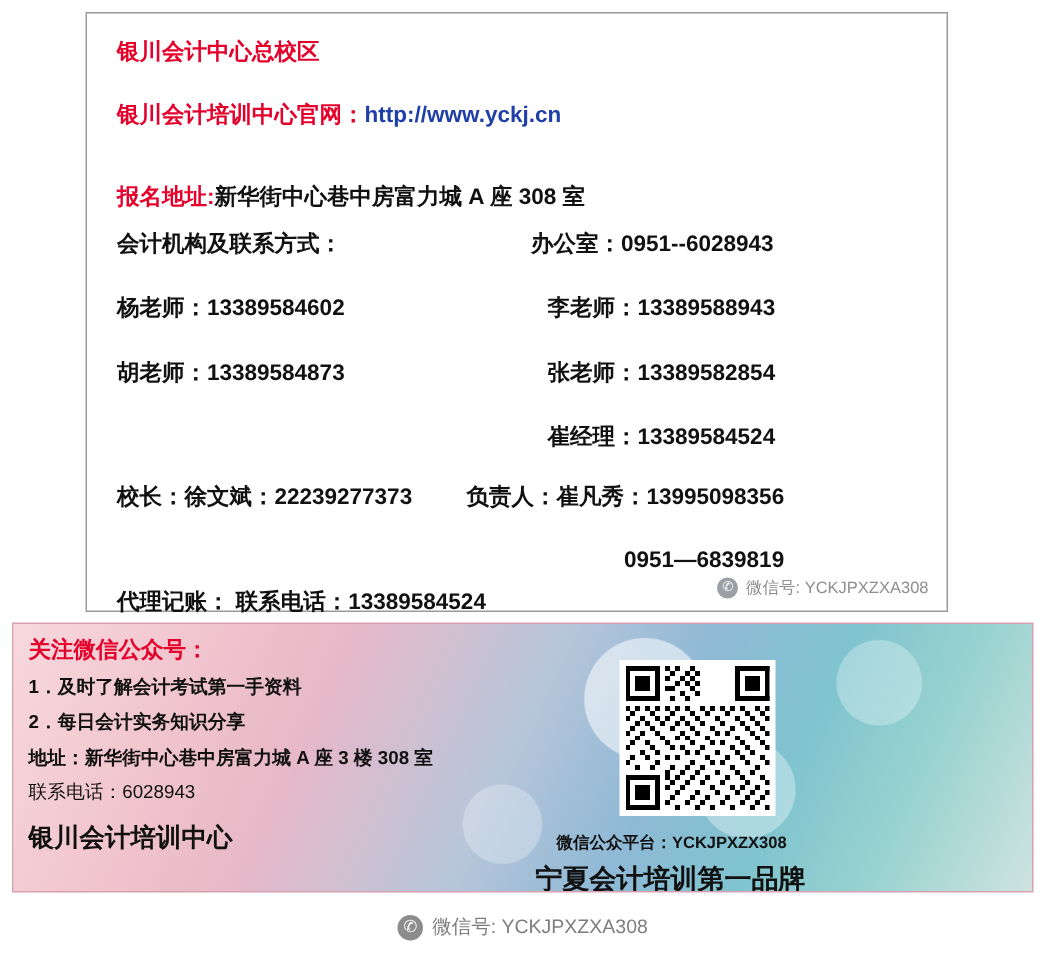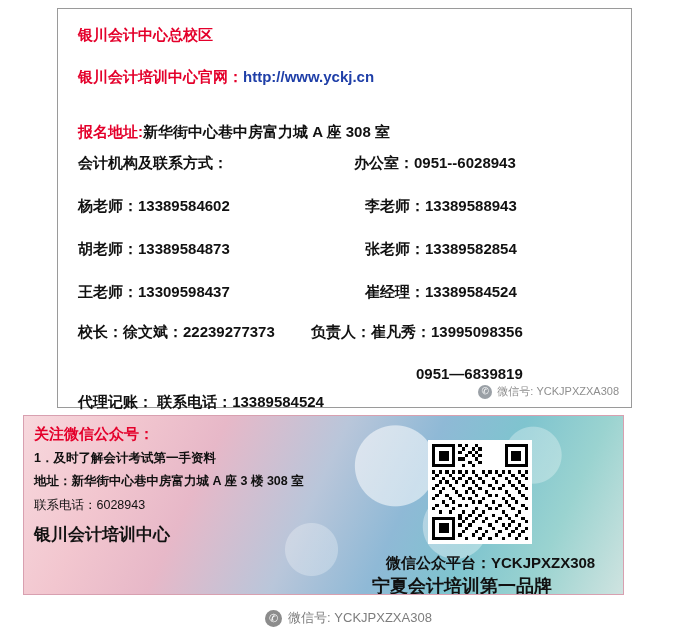--- a/index.html
+++ b/index.html
@@ -94,32 +94,31 @@
     color: #ffffff;
     font-size: 9px;
     line-height: 1;
   }
 
   
   .banner {
     position: absolute;
     left: 8px;
     top: 415px;
-    width: 601px;
+    width: 681px;
     height: 180px;
     border: 1px solid #d8a0b0;
     box-sizing: border-box;
     overflow: hidden;
     background:
       radial-gradient(circle at 62% 28%, rgba(255,255,255,0.55) 0 40px, rgba(255,255,255,0) 41px),
       radial-gradient(circle at 72% 62%, rgba(255,255,255,0.35) 0 32px, rgba(255,255,255,0) 33px),
       radial-gradient(circle at 85% 22%, rgba(255,255,255,0.30) 0 28px, rgba(255,255,255,0) 29px),
       radial-gradient(circle at 48% 75%, rgba(255,255,255,0.28) 0 26px, rgba(255,255,255,0) 27px),
       linear-gradient(115deg, #f7d8dd 0%, #f2c6cf 16%, #e7b8c8 30%, #b9c6da 48%, #8fb9d6 62%, #7fc4cf 74%, #9ad3d0 86%, #cfe3e0 100%);
-    margin-left: 15px;
   }
   .banner-left {
     position: absolute;
     left: 10px;
     top: 10px;
     width: 370px;
   }
   .b-title {
     color: #e4002b;
     font-size: 15px;
@@ -156,21 +155,21 @@
     font-weight: bold;
     color: #111111;
     margin: 0;
     line-height: 1;
     white-space: nowrap;
   }
   .b-platform {
     position: absolute;
     left: 362px;
     top: 138px;
-    font-size: 15px;
+    font-size: 11px;
     font-weight: bold;
     color: #111111;
     white-space: nowrap;
   }
   .b-slogan {
     position: absolute;
     left: 348px;
     top: 158px;
     font-size: 18px;
     font-weight: bold;
@@ -239,40 +238,40 @@
 
       <div class="line dark l4">会计机构及联系方式：</div>
       <div class="line dark l4b">办公室：0951--6028943</div>
 
       <div class="line dark l5">杨老师：13389584602</div>
       <div class="line dark l5b">李老师：13389588943</div>
 
       <div class="line dark l6">胡老师：13389584873</div>
       <div class="line dark l6b">张老师：13389582854</div>
 
-      <div class="line dark l7">王老师：13309598437</div>
       <div class="line dark l7b">崔经理：13389584524</div>
 
       <div class="line dark l8">校长：徐文斌：22239277373</div>
       <div class="line dark l8b">负责人：崔凡秀：13995098356</div>
 
       <div class="line dark l9">代理记账： 联系电话：13389584524</div>
       <div class="line dark l9b">0951—6839819</div>
 
       <div class="wechat-note-top">
         <span class="wechat-badge">✆</span>
         <span>微信号: YCKJPXZXA308</span>
       </div>
     </div>
   </div>
 
   <div class="banner">
     <div class="banner-left">
       <div class="b-title">关注微信公众号：</div>
       <div class="b-item">1．及时了解会计考试第一手资料</div>
+      <div class="b-item">2．每日会计实务知识分享</div>
       <div class="b-addr">地址：新华街中心巷中房富力城 A 座 3 楼 308 室</div>
       <div class="b-phone">联系电话：6028943</div>
       <div class="b-org">银川会计培训中心</div>
     </div>
 
     <div class="b-platform">微信公众平台：YCKJPXZX308</div>
     <div class="b-slogan">宁夏会计培训第一品牌</div>
 
     <div class="qr">
       <svg width="96" height="96" viewBox="0 0 29 29" shape-rendering="crispEdges" aria-hidden="true">

